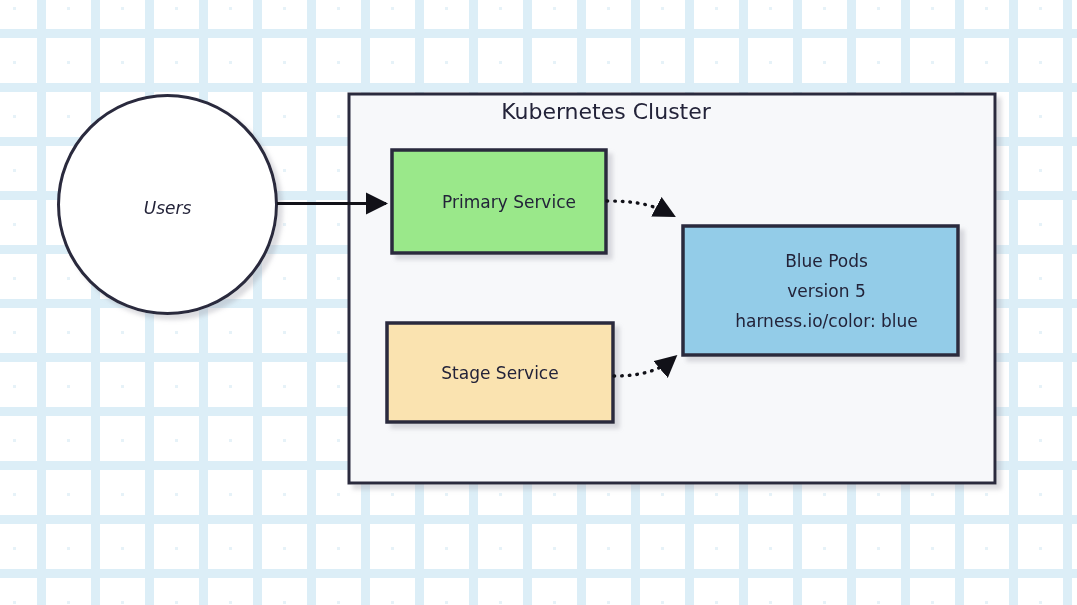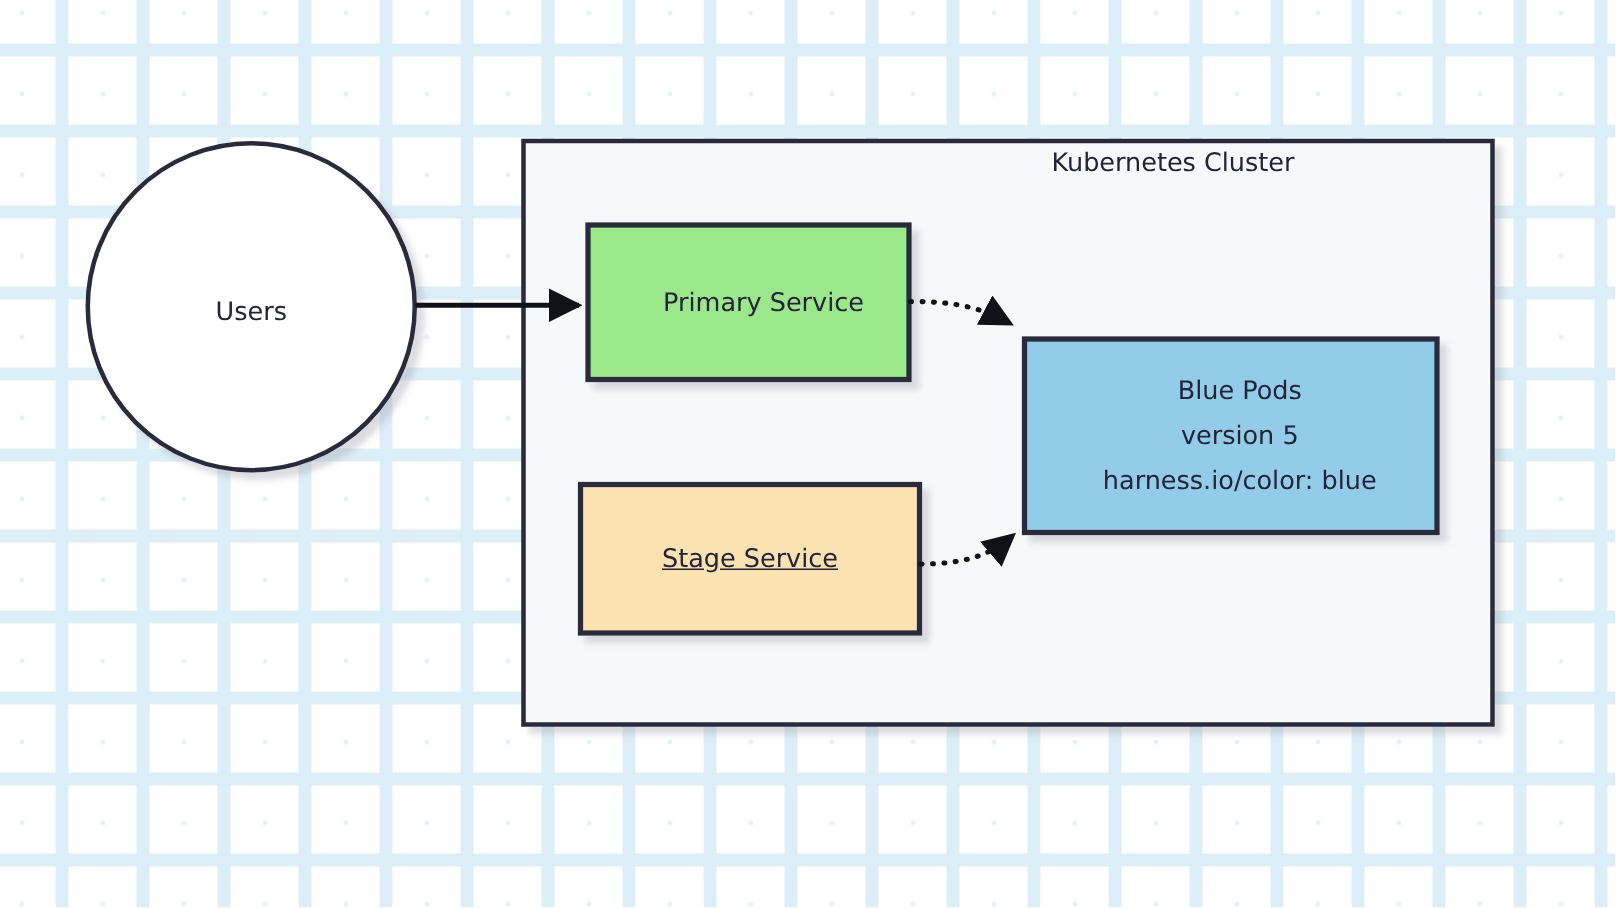--- a/index.html
+++ b/index.html
@@ -55,22 +55,22 @@
     pointer-events: none;
     white-space: nowrap;
   }
   .node-label span { display: block; }
 
   #cluster-title {
     position: absolute;
     left: 349px;
     top: 99px;
     width: 514px;
-    text-align: right;
-    font-size: 17px;
+    text-align: center;
+    font-size: 22px;
     color: #232339;
   }
 </style>
 </head>
 <body>
 
 <div id="canvas">
 
   <svg class="svg-layer" viewBox="0 0 1077 605" xmlns="http://www.w3.org/2000/svg">
     <defs>
@@ -97,29 +97,29 @@
 
     <line x1="277" y1="203.5" x2="386" y2="203.5" stroke="#111118" stroke-width="3.2" marker-end="url(#arrow-solid)"></line>
 
     <path d="M 607 201 C 640 201, 655 206, 672 215" fill="none" stroke="#111118" stroke-width="3.4" stroke-linecap="round" stroke-dasharray="0.6 7" marker-end="url(#arrow-dot)"></path>
 
     <path d="M 614 376 C 643 376, 660 370, 674 358" fill="none" stroke="#111118" stroke-width="3.4" stroke-linecap="round" stroke-dasharray="0.6 7" marker-end="url(#arrow-dot)"></path>
   </svg>
 
   <div id="cluster-title">Kubernetes Cluster</div>
 
-  <div class="node-label" style="left:58px; top:99px; width:219px; height:218px;">
+  <div class="node-label" style="left:58px; top:99px; width:219px; height:218px;font-style:italic;">
     <span>Users</span>
   </div>
 
   <div class="node-label" style="left:392px; top:150px; width:214px; height:103px;padding-left:10px;">
     <span>Primary Service</span>
   </div>
 
-  <div class="node-label" style="left:387px; top:323px; width:226px; height:99px;text-decoration:underline;">
+  <div class="node-label" style="left:387px; top:323px; width:226px; height:99px;">
     <span>Stage Service</span>
   </div>
 
   <div class="node-label" style="left:683px; top:226px; width:287px; height:129px;">
     <span>Blue Pods</span>
     <span>version 5</span>
     <span>harness.io/color: blue</span>
   </div>
 
 </div>

